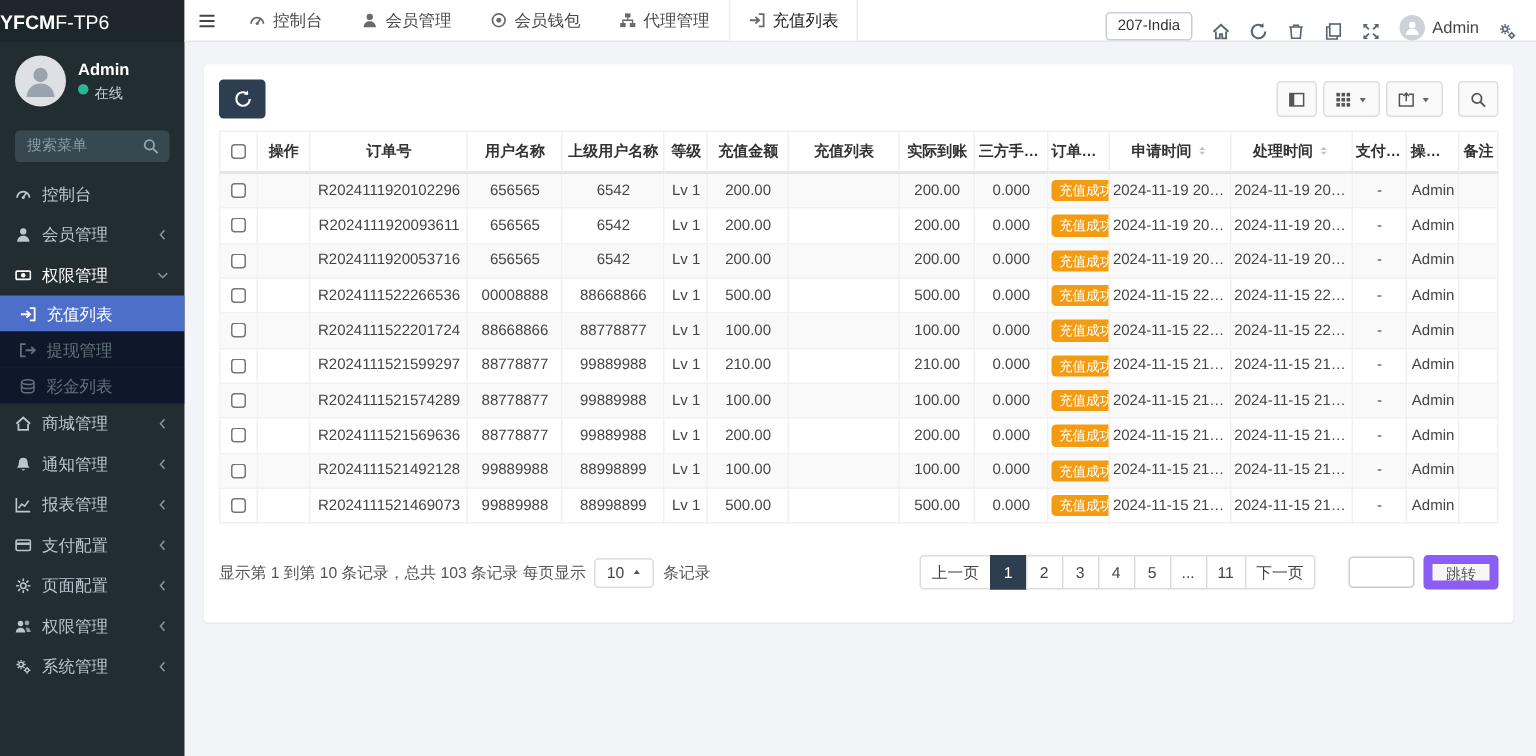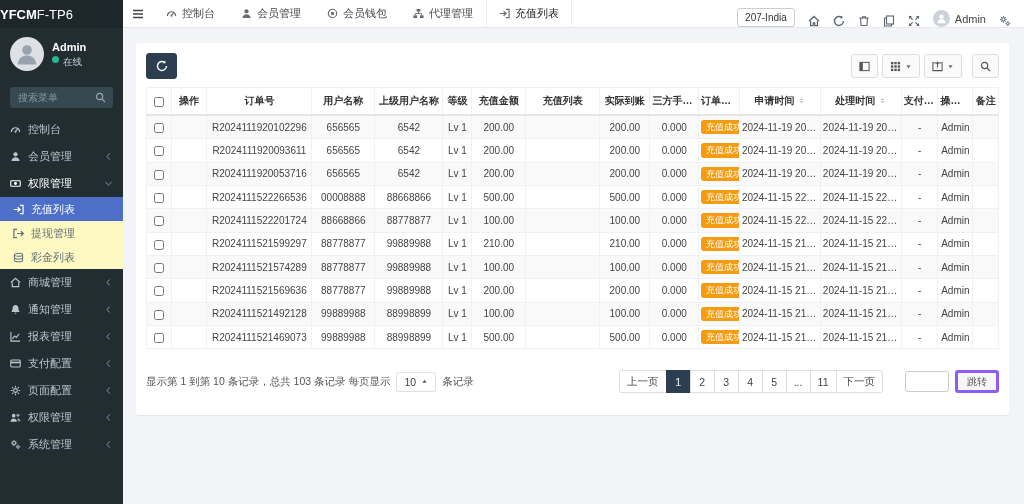--- a/index.html
+++ b/index.html
@@ -20,21 +20,21 @@
   .side-search{margin:9px 10px 6px;position:relative}
   .side-search input{width:100%;height:21px;background:#374850;border:none;border-radius:3px;color:#ccc;font-size:10px;padding:0 22px 0 8px;outline:none}
   .side-search input::placeholder{color:#8a9aa3}
   .side-search .sicon{position:absolute;right:7px;top:5px;width:11px;height:11px;color:#97a6ae}
   .menu{flex:1;overflow:hidden;padding-top:2px}
   .mi{height:27px;display:flex;align-items:center;gap:7px;padding:0 10px;color:#b8c7ce;font-size:11px;cursor:pointer}
   .mi .ic{width:11px;height:11px;flex-shrink:0}
   .mi .lbl{white-space:nowrap}
   .mi .arrow{margin-left:auto;width:9px;height:9px;color:#869aa3}
   .mi.open{color:#fff}
-  .mi.sub{height:24px;background:#fef9c3;padding-left:13px;color:#b8c7ce}
+  .mi.sub{height:24px;background:#0f172a;padding-left:13px;color:#b8c7ce}
   .mi.sub.dim{color:#61707a}
   .mi.sub.active{background:#4d6fc9;color:#fff}
 
   
   .main{flex:1;display:flex;flex-direction:column;min-width:0}
   .navbar{height:28px;background:#fff;border-bottom:1px solid #e7e7e7;display:flex;align-items:stretch;flex-shrink:0}
   .burger{width:30px;display:flex;align-items:center;justify-content:center;color:#444;cursor:pointer}
   .burger .ic{width:12px;height:12px}
   .tabs{display:flex}
   .tab{display:flex;align-items:center;gap:5px;padding:0 12px;color:#4a4a4a;font-size:11px;cursor:pointer;border-left:1px solid transparent;border-right:1px solid transparent}
@@ -71,21 +71,21 @@
   .tfoot{display:flex;align-items:center;margin-top:9px;font-size:10.5px;color:#555}
   .pagesize{display:inline-flex;align-items:center;gap:5px;border:1px solid #ddd;border-radius:3px;background:#fff;padding:3px 7px;margin:0 6px;color:#444;cursor:pointer}
   .pagesize .caret{width:7px;height:7px;color:#555}
   .pager{margin-left:auto;display:flex;align-items:center}
   .pages{display:flex;list-style:none;margin:0;padding:12px}
   .pages li{min-width:25px;height:23px;display:flex;align-items:center;justify-content:center;border:1px solid #ddd;margin-left:-1px;background:#fff;color:#444;font-size:10.5px;padding:0 7px;cursor:pointer}
   .pages li:first-child{border-radius:3px 0 0 3px;margin-left:0}
   .pages li:last-child{border-radius:0 3px 3px 0}
   .pages li.active{background:#2c3e50;border-color:#2c3e50;color:#fff}
   .jump-input{width:44px;height:21px;border:1px solid #ccc;border-radius:3px;margin-left:10px;outline:none;padding:0 4px;font-size:10px}
-  .jump-btn{height:23px;border:3px solid #8b5cf6;background:#f6f6f6;border-radius:3px;margin-left:6px;font-size:10px;color:#555;padding:0 9px;cursor:pointer;font-family:Liberation Sans, sans-serif}
+  .jump-btn{height:23px;border:6px solid #8b5cf6;background:#f6f6f6;border-radius:3px;margin-left:6px;font-size:10px;color:#555;padding:0 9px;cursor:pointer;font-family:Liberation Sans, sans-serif}
 </style>
 </head>
 <body>
 
 <div class="app">
 
   <aside class="sidebar">
     <div class="logo">
       <b>YFCM</b>
         <span>F-TP6</span>

